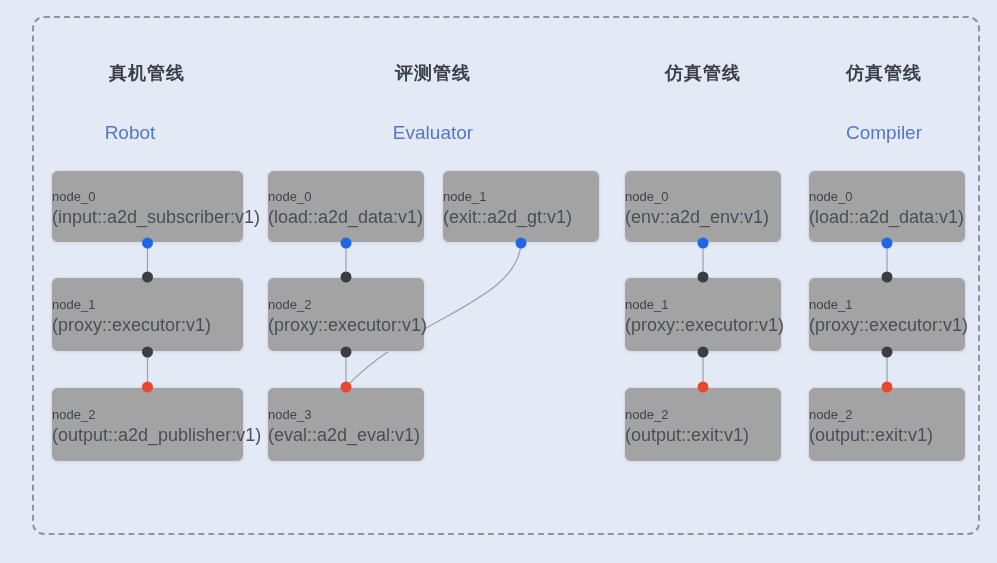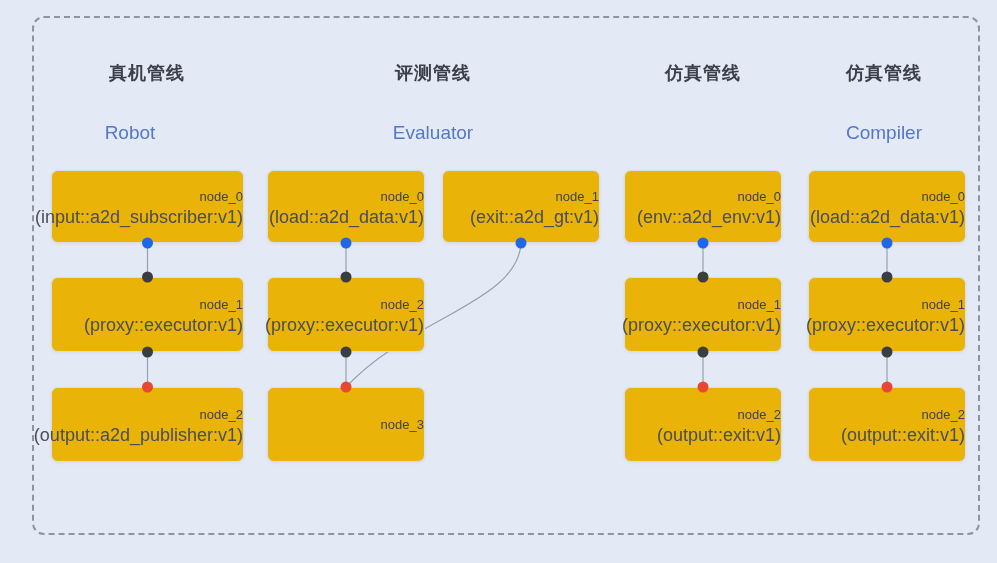--- a/index.html
+++ b/index.html
@@ -21,26 +21,26 @@
     font-size: 18px; font-weight: 700; color: #3A3F49; letter-spacing: 1px;
     z-index: 2;
   }
   .col-title-en {
     position: absolute; top: 122px; width: 200px; text-align: center;
     font-size: 19px; font-weight: 400; color: #5577C8;
     z-index: 2;
   }
   .node {
     position: absolute;
-    background: #eab308;
+    background: #a3a3a3;
     border: 1px solid #D9DDE6;
     border-radius: 7px;
     box-sizing: border-box;
     box-shadow: 0 1px 3px rgba(60, 80, 140, 0.08);
-    display: flex; flex-direction: column; align-items: flex-end; justify-content: center;
+    display: flex; flex-direction: column; align-items: flex-start; justify-content: center;
     z-index: 2;
   }
   .node .node-name { font-size: 13px; line-height: 21px; color: #3F434C; }
   .node .node-type { font-size: 18px; line-height: 21px; color: #4A4E58; }
   svg.layer { position: absolute; left: 0; top: 0; pointer-events: none; }
   svg.edges { z-index: 1; }
   svg.ports { z-index: 3; }
 </style>
 </head>
 <body>
@@ -93,20 +93,21 @@
   <div class="node" style="left:430px; top:170px; width:158px; height:73px">
     <span class="node-name">node_1</span>
     <span class="node-type">(exit::a2d_gt:v1)</span>
   </div>
   <div class="node" style="left:255px; top:277px; width:158px; height:75px">
     <span class="node-name">node_2</span>
     <span class="node-type">(proxy::executor:v1)</span>
   </div>
   <div class="node" style="left:255px; top:387px; width:158px; height:75px">
     <span class="node-name">node_3</span>
+    <span class="node-type">(eval::a2d_eval:v1)</span>
   </div>
 
   <div class="node" style="left:612px; top:170px; width:158px; height:73px">
     <span class="node-name">node_0</span>
     <span class="node-type">(env::a2d_env:v1)</span>
   </div>
   <div class="node" style="left:612px; top:277px; width:158px; height:75px">
     <span class="node-name">node_1</span>
     <span class="node-type">(proxy::executor:v1)</span>
   </div>

